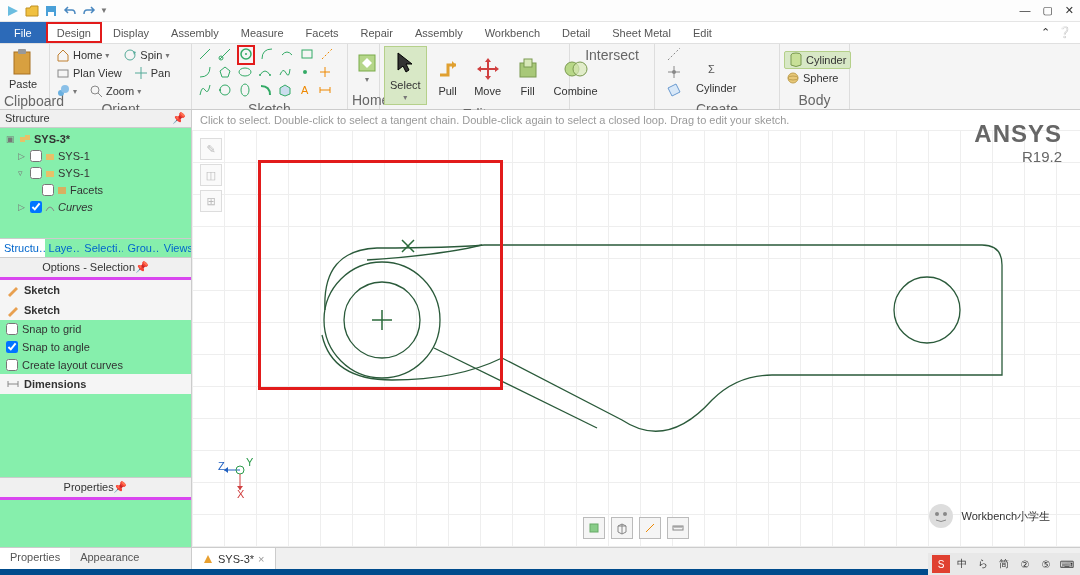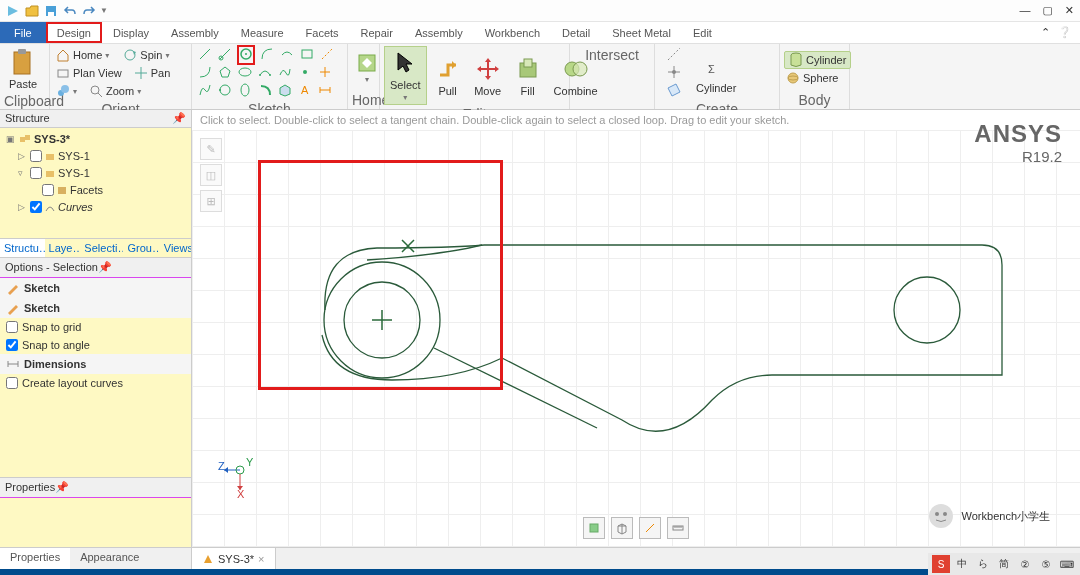--- a/index.html
+++ b/index.html
@@ -19,28 +19,28 @@
 .rbody{flex:1;display:flex;gap:2px}
 .rlabel{text-align:center;color:#666;font-size:14px;padding:1px 0}
 .rbtn{display:flex;flex-direction:column;align-items:center;justify-content:center;padding:2px 5px;gap:2px;cursor:pointer}
 .rbtn .ic{width:20px;height:20px;display:flex;align-items:center;justify-content:center}
 .rbtn.lg .ic{width:28px;height:28px}
 .rrow{display:flex;align-items:center;gap:3px;height:18px;padding:0 2px;cursor:pointer;white-space:nowrap}
 .rcol{display:flex;flex-direction:column;justify-content:center}
 .sel{background:#d8e8c6;border:1px solid #b5d08a}
 .hlred{outline:2px solid #e21b1b;outline-offset:-1px}
 .content{display:flex;height:437px}
-.leftpanel{width:192px;display:flex;flex-direction:column;border-right:1px solid #ccc;background:#fef9c3}
+.leftpanel{width:192px;display:flex;flex-direction:column;border-right:1px solid #ccc;background:#86efac}
 .phead{background:#f0f0f0;border-bottom:1px solid #ccc;padding:2px 5px;display:flex;justify-content:space-between;color:#555}
 .tree{flex:0 0 110px;overflow:auto;padding:2px}
 .trow{display:flex;align-items:center;gap:2px;height:17px;padding-left:4px;cursor:pointer}
 .trow .exp{width:10px;color:#777;font-size:9px}
 .tabs2{display:flex;border-top:1px solid #ccc;border-bottom:1px solid #ccc;font-size:10px}
 .tabs2 div{padding:3px 4px;color:#0066cc;cursor:pointer;white-space:nowrap;overflow:hidden}
-.opthead{background:#f0f0f0;padding:3px 5px;border-bottom:1px solid #d946ef;color:#555;display:flex;justify-content:flex-start}
+.opthead{background:#f0f0f0;padding:3px 5px;border-bottom:3px solid #d946ef;color:#555;display:flex;justify-content:center}
 .opts{flex:1;overflow:auto}
 .optrow{display:flex;align-items:center;gap:4px;padding:3px 6px}
 .optsec{background:#f5f5f5;font-weight:bold}
 input[type=checkbox]{width:12px;height:12px}
 .props{flex:0 0 70px;border-top:1px solid #ccc}
 .canvas{flex:1;position:relative;background:#fff}
 .hint{color:#999;padding:4px 8px}
 .gridbg{position:absolute;inset:20px 0 0 0;background-image:linear-gradient(#eee 1px,transparent 1px),linear-gradient(90deg,#eee 1px,transparent 1px);background-size:32px 32px}
 .redbox{position:absolute;border:3px solid #e21b1b}
 .orient{position:absolute;left:26px;bottom:55px;width:40px;height:40px}
@@ -451,29 +451,29 @@
           <span>Sketch</span>
         </div>
       <div class="optrow">
           <input type="checkbox" style="">
           <span>Snap to grid</span>
         </div>
       <div class="optrow">
           <input type="checkbox" checked="" style="">
           <span>Snap to angle</span>
         </div>
-      <div class="optrow optsec">
-          <svg width="14" height="14">
-            <path d="M2 7 L12 7 M2 4 L2 10 M12 4 L12 10" stroke="#888"></path>
-          </svg>
-          <span>Dimensions</span>
-        </div>
       <div class="optrow">
           <input type="checkbox" style="">
           <span>Create layout curves</span>
+        </div>
+      <div class="optrow optsec">
+          <svg width="14" height="14">
+            <path d="M2 7 L12 7 M2 4 L2 10 M12 4 L12 10" stroke="#888"></path>
+          </svg>
+          <span>Dimensions</span>
         </div>
     </div>
     <div class="props">
       <div class="opthead">
           <span>Properties</span>
           <span>📌</span>
         </div>
     </div>
   </div>
 

